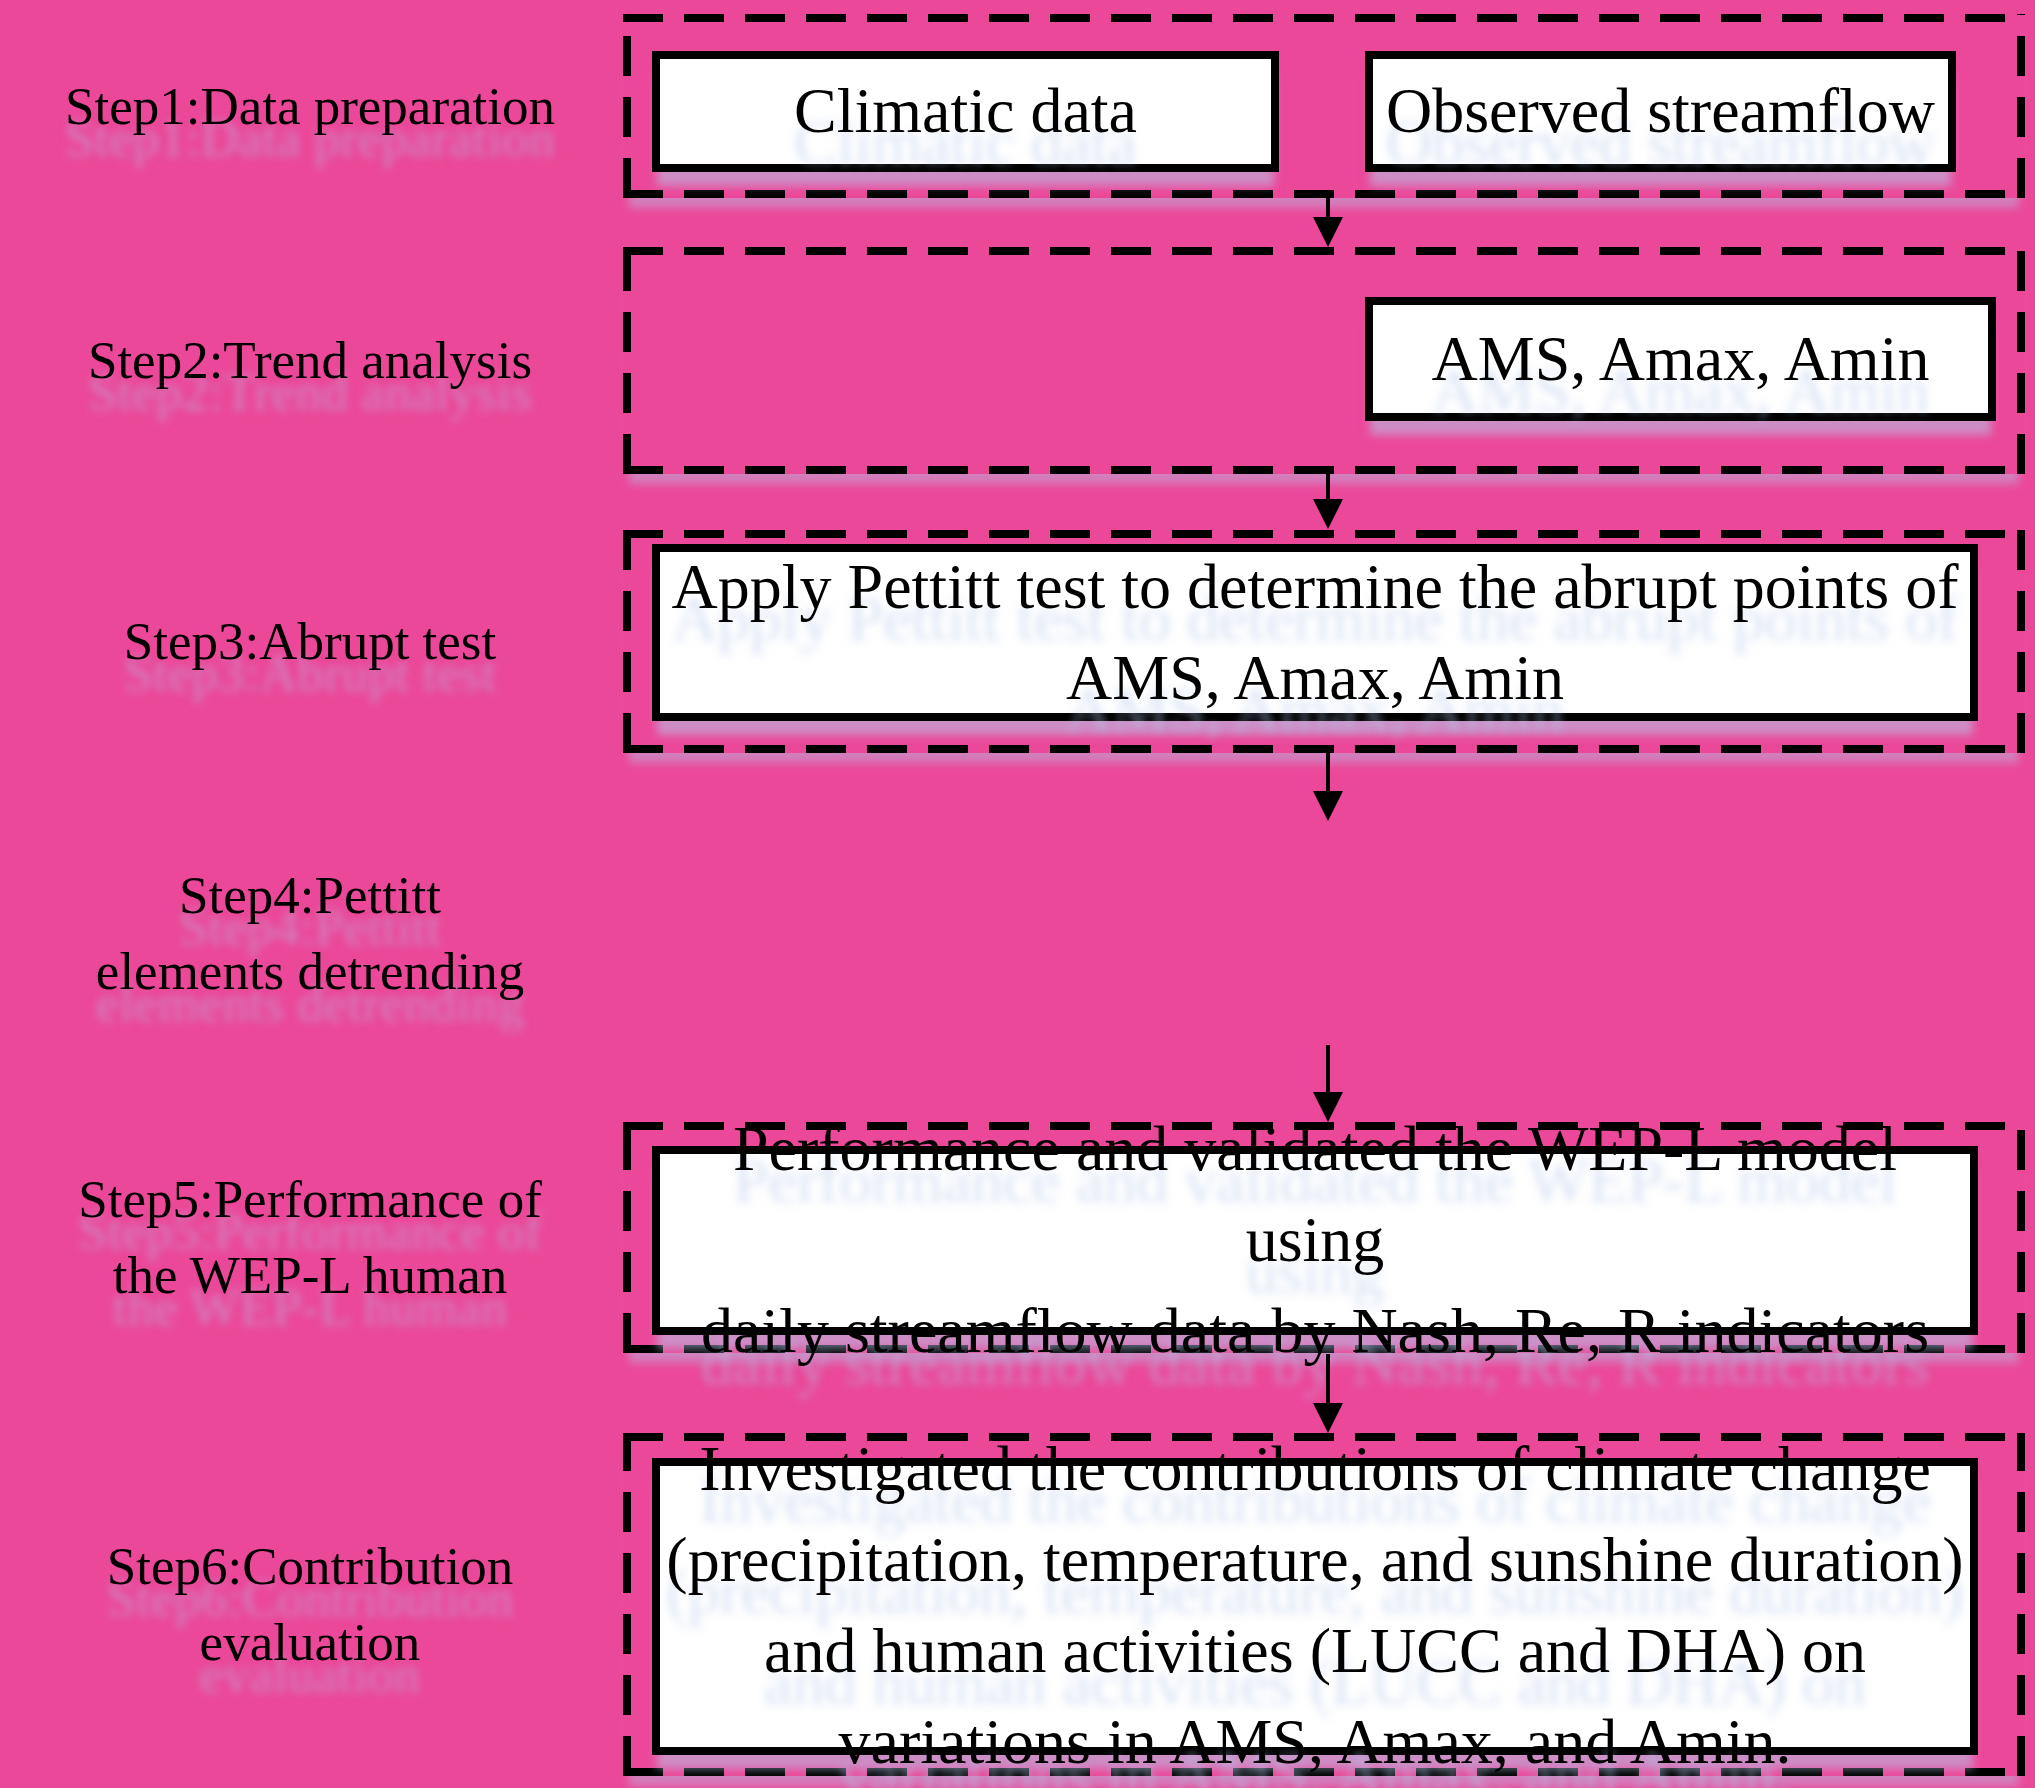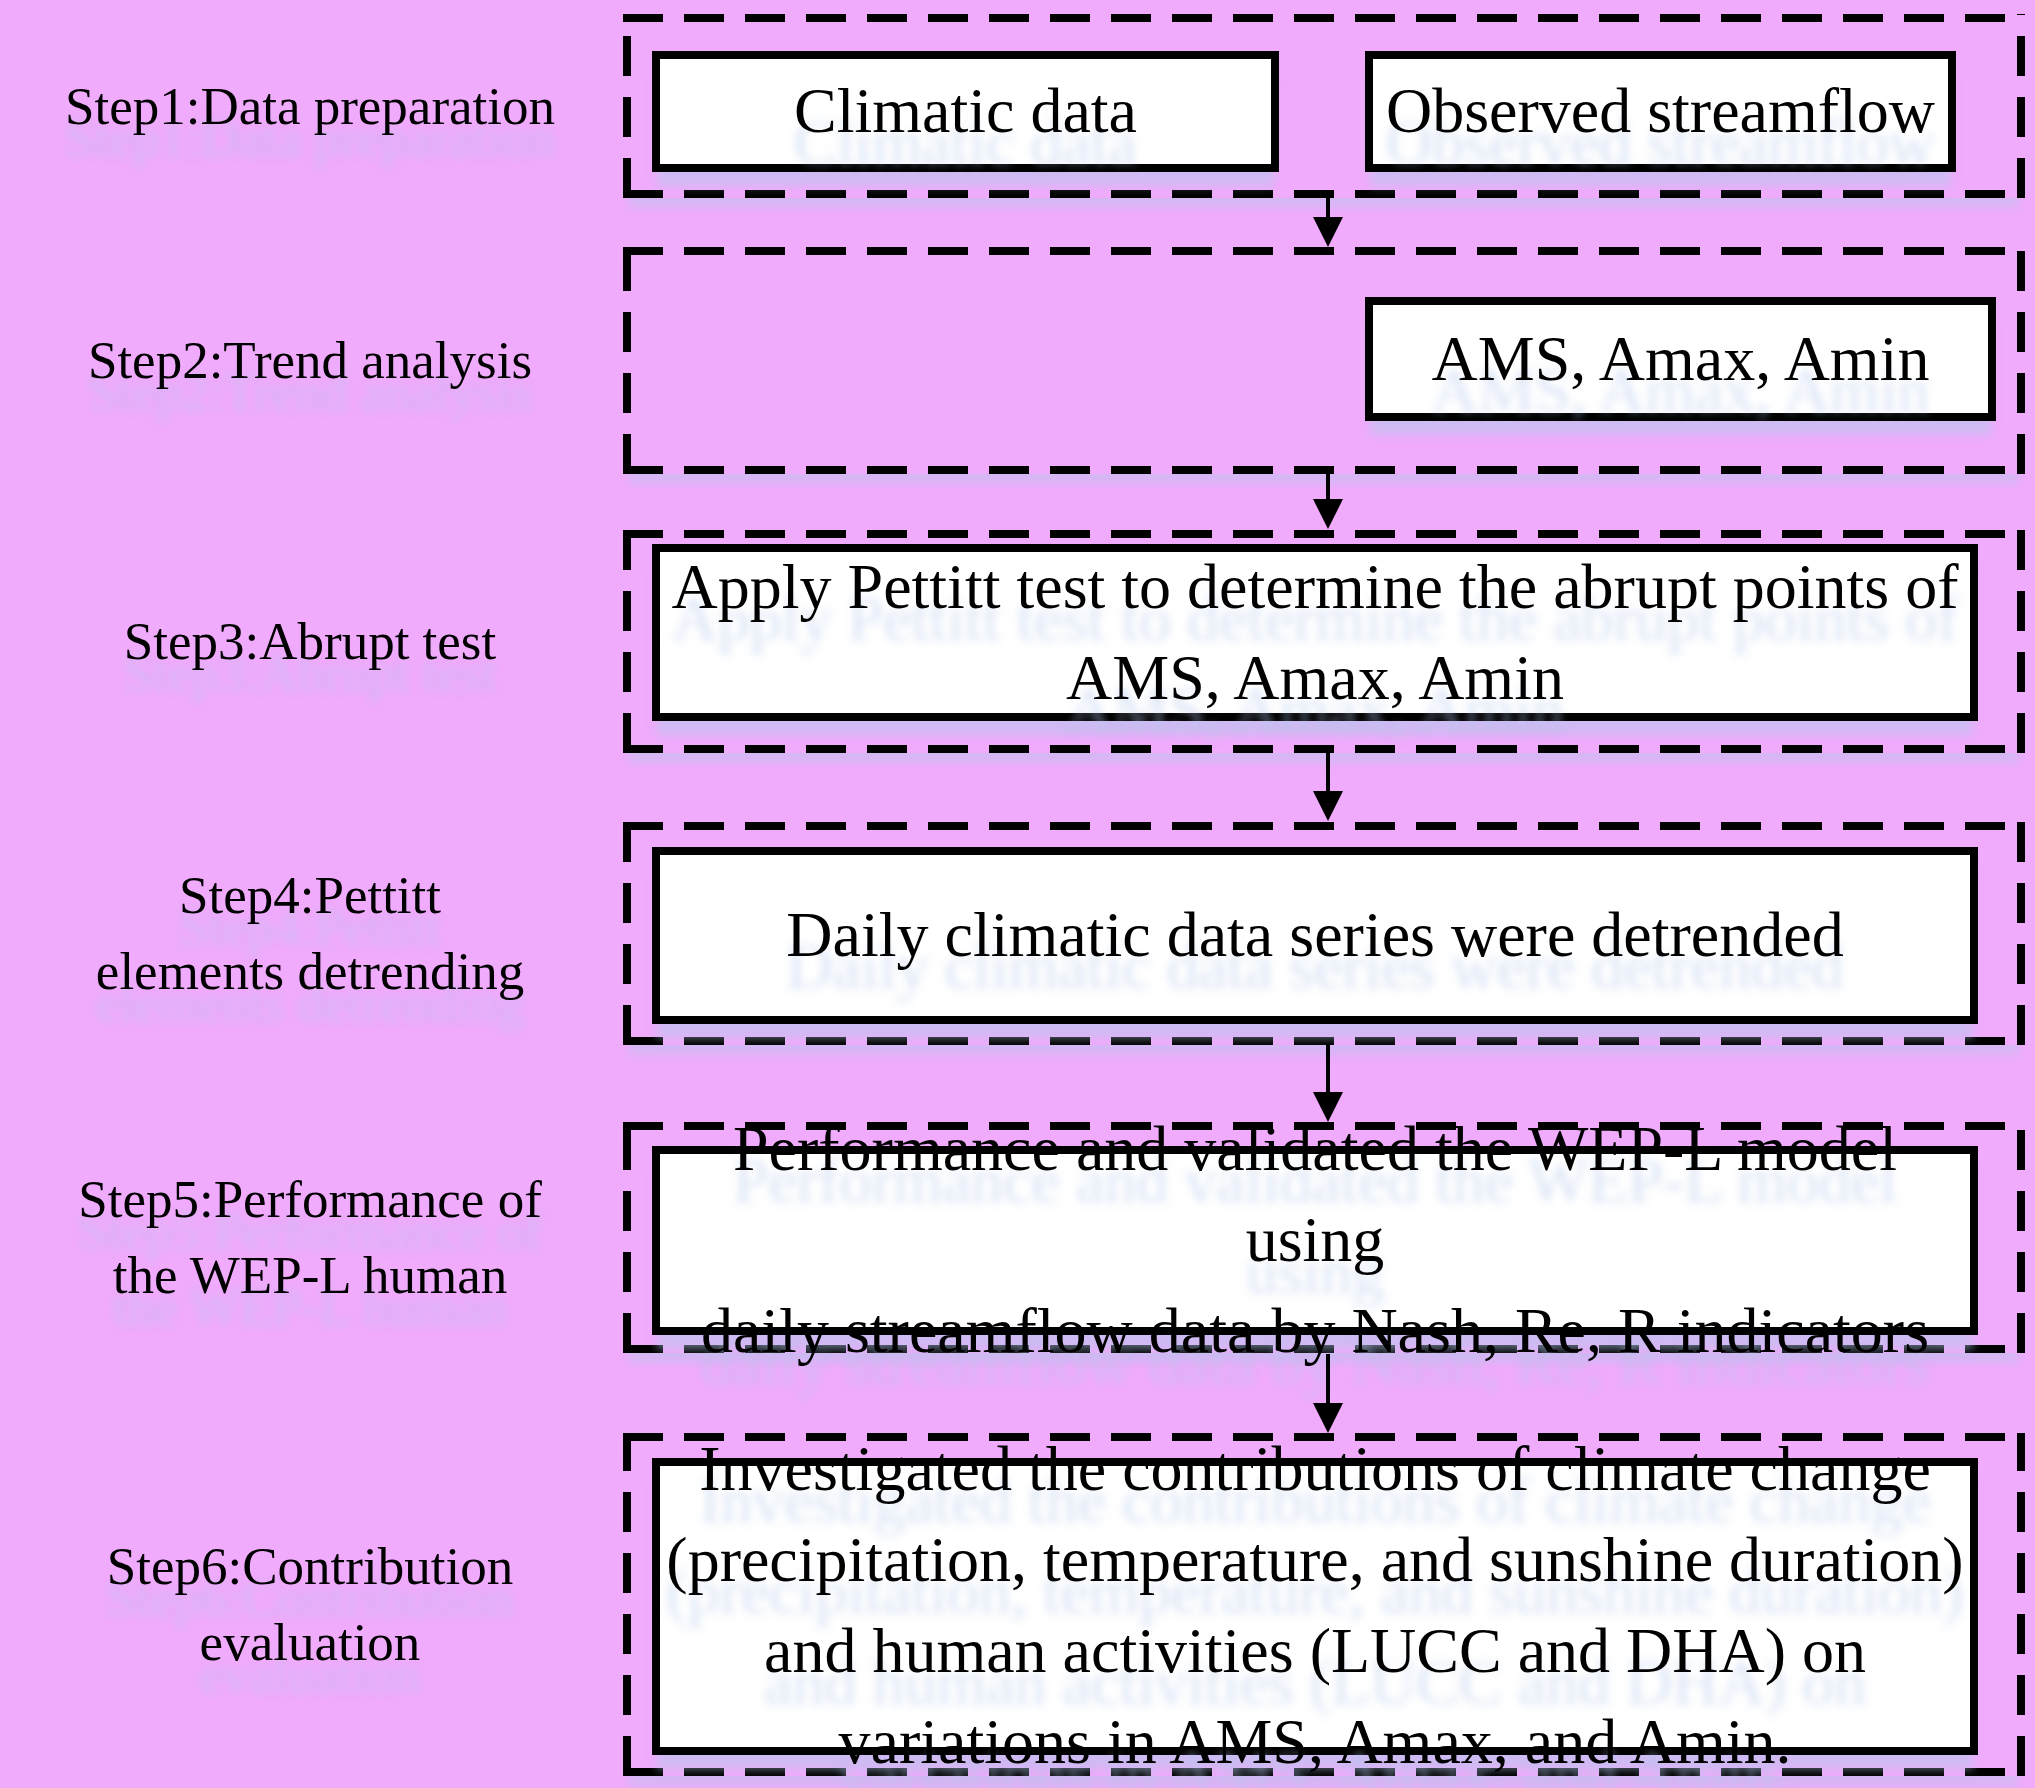--- a/index.html
+++ b/index.html
@@ -1,20 +1,20 @@
 <!DOCTYPE html>
 <html style="font-size:11.5px"><head>
 <meta charset="utf-8">
 <style>
   html, body { margin: 0; padding: 0; background: #ffffff; }
   .canvas {
     position: relative;
     width: 2035px;
     height: 1788px;
-    background: #f0abfc;
+    background: #ec4899;
     font-family: "Liberation Serif", "DejaVu Serif", serif;
     color: #000000;
     overflow: hidden;
   }
   .step-label {
     position: absolute;
     left: 0;
     width: 620px;
     display: flex;
     align-items: center;
@@ -101,23 +101,20 @@
 AMS, Amax, Amin</div>
   </div>
 
   <div class="arrow" style="top:753px;height:68px">
     <div class="stem"></div>
     <div class="head"></div>
   </div>
 
   <div class="step-label" style="top:822px;height:223px">Step4:Pettitt
 elements detrending</div>
-  <div class="frame" style="top:822px;height:223px">
-    <div class="fbox" style="left:29px;top:25px;width:1326px;height:177px">Daily climatic data series were detrended</div>
-  </div>
 
   <div class="arrow" style="top:1045px;height:77px">
     <div class="stem"></div>
     <div class="head"></div>
   </div>
 
   <div class="step-label" style="top:1122px;height:231px">Step5:Performance of
 the WEP-L human</div>
   <div class="frame" style="top:1122px;height:231px">
     <div class="fbox" style="left:29px;top:24px;width:1326px;height:189px">Performance and validated the WEP-L model using

